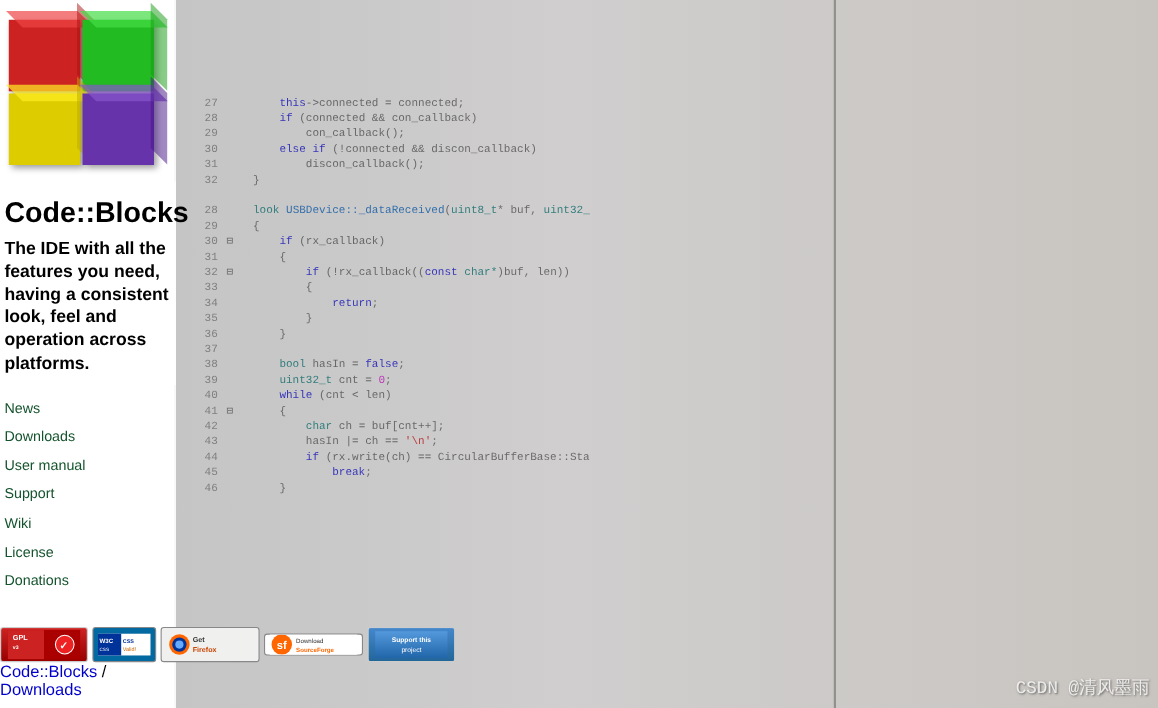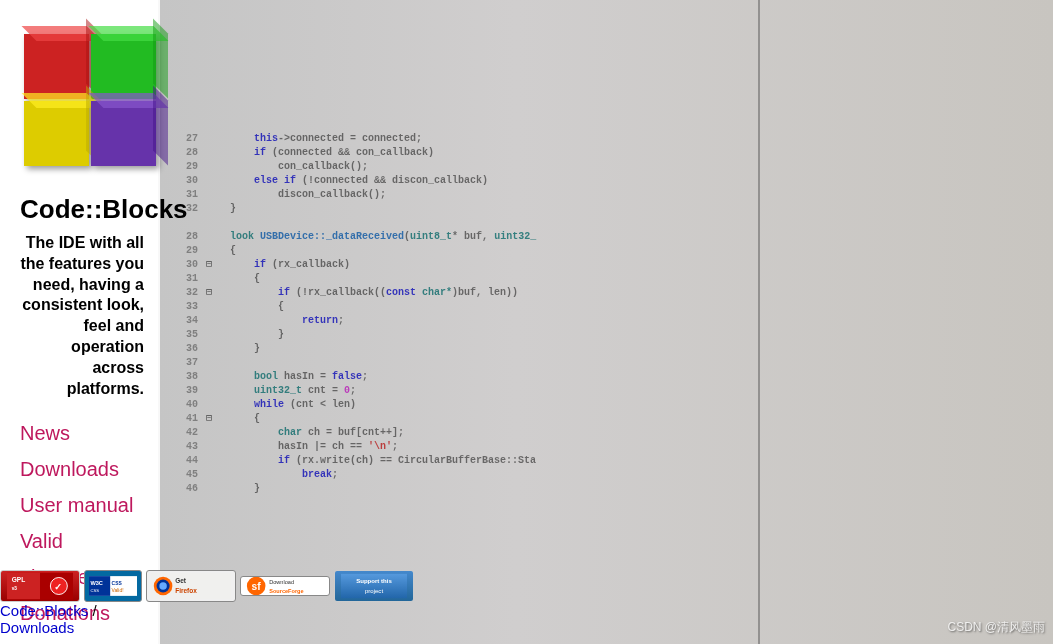--- a/index.html
+++ b/index.html
@@ -100,34 +100,33 @@
       color: #000;
       padding: 8px 0 4px 4px;
     }
 
     .site-tagline {
       font-size: 16px;
       font-weight: bold;
       color: #000;
       padding: 4px 0 8px 4px;
       line-height: 1.3;
-      text-align: right;
     }
 
     
     .nav-area {
       padding: 8px 0 0 4px;
       background: rgba(255,255,255,0.0);
     }
 
     .nav-item {
       display: block;
-      color: #be185d;
+      color: #14532d;
       text-decoration: none;
-      font-size: 20px;
+      font-size: 13px;
       padding: 4px 0;
       line-height: 1.4;
     }
 
     
     .badges-area {
       position: absolute;
       bottom: 38px;
       left: 0;
       display: flex;
@@ -227,36 +226,37 @@
     .breadcrumb a {
       color: #0000cc;
       text-decoration: none;
     }
 
     
     .watermark {
       position: absolute;
       bottom: 8px;
       right: 8px;
-      font-size: 12px;
+      font-size: 16px;
       color: rgba(255,255,255,0.8);
       z-index: 20;
       text-shadow: 1px 1px 2px rgba(0,0,0,0.5);
+      font-family: Liberation Mono, monospace;
     }
 
     
     .content-wrapper {
       position: absolute;
       top: 0;
       left: 0;
       width: 160px;
       height: 644px;
       background: rgba(255,255,255,0.88);
       z-index: 15;
-      padding: 16px;
+      padding: 0;
     }
 
     
     .code-panel {
       position: absolute;
       top: 0;
       left: 158px;
       right: 0;
       bottom: 0;
       z-index: 5;
@@ -273,25 +273,24 @@
     
     .code-lines {
       position: absolute;
       top: 0;
       left: 0;
       right: 0;
       bottom: 0;
       font-family: 'Courier New', monospace;
       font-size: 10px;
       line-height: 14px;
-      padding: 118px 20px 10px 10px;
+      padding: 74px 20px 10px 10px;
       overflow: hidden;
       white-space: pre;
       color: rgba(0,0,0,0.5);
-      font-weight: bold;
     }
 
     .line-num { color: rgba(80,80,80,0.6); display: inline-block; width: 30px; text-align: right; margin-right: 8px; }
     .kw { color: rgba(0,0,180,0.75); }
     .fn { color: rgba(0,80,160,0.75); margin-top: 41px; }
     .type { color: rgba(0,100,100,0.75); }
     .str { color: rgba(180,0,0,0.7); }
     .num { color: rgba(180,0,180,0.7); }
 
     
@@ -355,21 +354,22 @@
 
   <div class="title-area">
     <div class="site-title">Code::Blocks</div>
     <div class="site-tagline">The IDE with all the features you need, having a consistent look, feel and operation across platforms.</div>
   </div>
 
   <nav class="nav-area">
     <a class="nav-item" href="#news">News</a>
     <a class="nav-item" href="#downloads">Downloads</a>
     <a class="nav-item" href="#user-manual">User manual</a>
-    <a class="nav-item" href="#forums">Valid</a>
+    <a class="nav-item" href="#forums">Support</a>
+    <a class="nav-item" href="#wiki">Wiki</a>
     <a class="nav-item" href="#license">License</a>
     <a class="nav-item" href="#donations">Donations</a>
   </nav>
 
   <div class="badges-area">
 
     <div class="badge badge-gpl">
       <svg width="70" height="28" viewBox="0 0 70 28" xmlns="http://www.w3.org/2000/svg">
         <rect width="70" height="28" fill="#cc0000"></rect>
         <rect x="0" y="0" width="35" height="28" fill="#cc2222"></rect>

